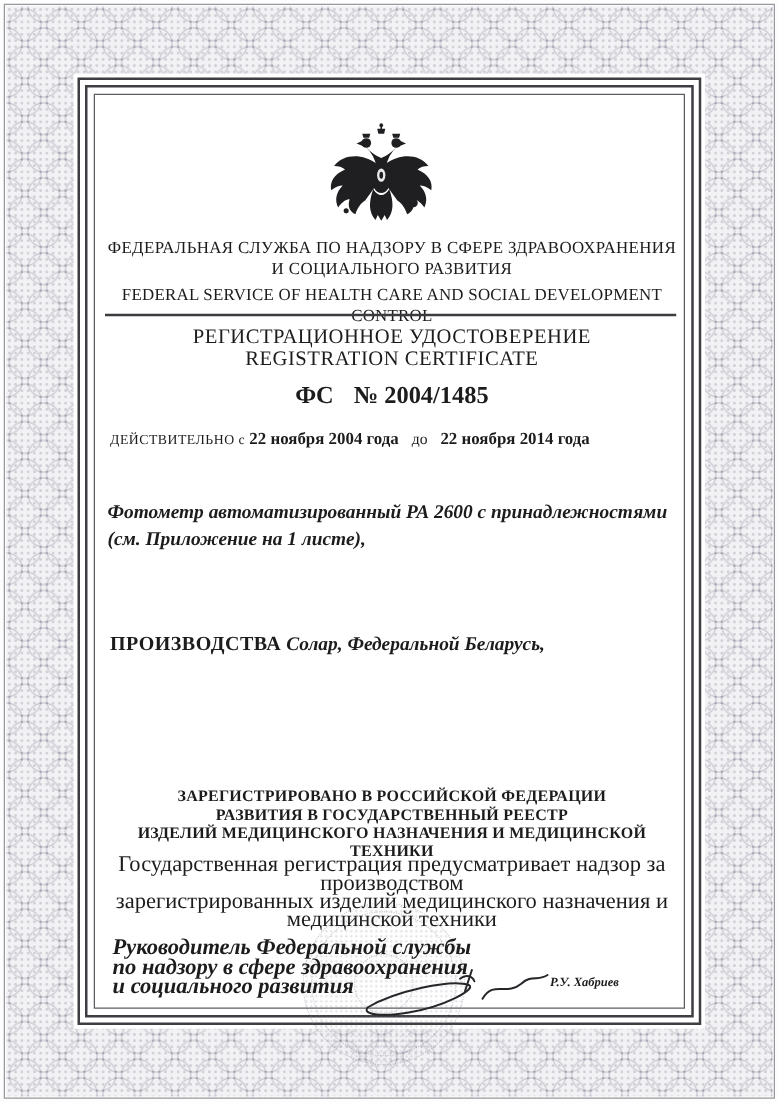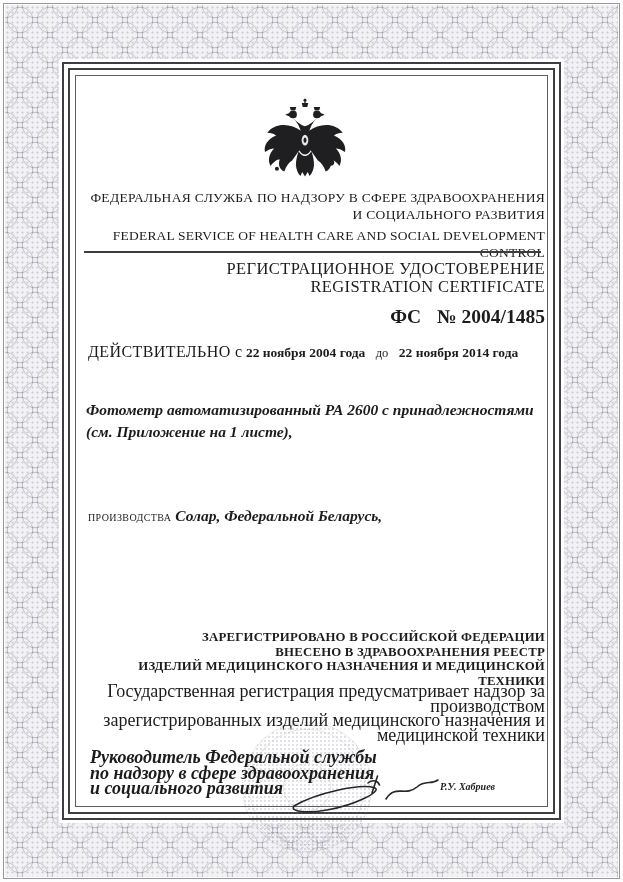--- a/index.html
+++ b/index.html
@@ -13,36 +13,36 @@
       radial-gradient(circle, rgba(255,255,255,0) 56%, rgba(128,128,145,.40) 59%, rgba(255,255,255,0) 65%),
       radial-gradient(rgba(115,115,132,.28) .8px, rgba(255,255,255,0) 1.4px);
     background-size:30px 30px,30px 30px,5px 5px;
     background-position:0 0,15px 15px,0 0;}
   .paper{position:absolute;inset:59px;background:#ffffff;}
   .frame-a{position:absolute;inset:62px;border:2px solid #3d3d42;}
   .frame-b{position:absolute;inset:68px;border:2px solid #3d3d42;}
   .frame-c{position:absolute;inset:75px;border:1px solid #5c5c63;}
   
   .abs{position:absolute;}
-  .center{text-align:right;}
+  .center{text-align:center;}
   .eagle{left:259px;top:96px;width:92px;height:92px;}
   .agency{left:82px;right:78px;top:189px;font-size:13.5px;line-height:17px;letter-spacing:.3px;}
   .agency .en{margin-top:4px;letter-spacing:.2px;}
   .rule{left:84px;right:82px;top:251px;border-top:2px solid #3c3c40;height:0;}
   .title{left:82px;right:78px;top:260px;font-weight:normal;font-size:16.5px;line-height:18px;letter-spacing:.4px;}
   .certno{left:82px;right:78px;top:306px;font-weight:bold;font-size:19.5px;}
   .certno .prefix{margin-right:16px;}
   .validity{left:88px;top:343px;font-size:13.5px;}
-  .validity .lbl{font-size:16px;letter-spacing:.4px;}
+  .validity .lbl{font-size:11px;letter-spacing:.4px;}
   .validity b{font-size:13.5px;}
   .validity .to{margin:0 7px;font-size:12.5px;}
   .product-label{left:87px;top:385px;font-size:12px;letter-spacing:.3px;}
   .product{left:86px;right:76px;top:399px;font-weight:bold;font-style:italic;font-size:15.5px;line-height:22px;}
   .manufacturer{left:88px;top:507px;font-size:15.5px;}
-  .manufacturer .lbl{font-size:10px;letter-spacing:.4px;font-style:normal;font-weight:normal;}
+  .manufacturer .lbl{font-size:16px;letter-spacing:.4px;font-style:normal;font-weight:bold;}
   .manufacturer .val{font-weight:bold;font-style:italic;}
   .registered{left:82px;right:78px;top:630px;font-weight:bold;font-size:12.8px;line-height:14.5px;letter-spacing:.2px;}
   .note{left:82px;right:78px;top:684px;font-size:18px;line-height:14.5px;}
   .stamp{left:242px;top:722px;width:128px;height:128px;border-radius:50%;
     border:1px dotted rgba(120,120,138,.55);opacity:.62;z-index:4;
     background-image:radial-gradient(rgba(110,110,128,.32) .7px, rgba(255,255,255,0) 1.2px);
     background-size:4px 4px;}
   .stamp::before{content:"";position:absolute;inset:6px;border-radius:50%;border:1px dotted rgba(120,120,138,.6);}
   .stamp::after{content:"";position:absolute;inset:40px;border-radius:50%;border:1px dotted rgba(120,120,138,.6);}
   .signatory{left:90px;top:750px;font-weight:bold;font-style:italic;font-size:18px;line-height:15.5px;z-index:6;}
@@ -126,21 +126,21 @@
     <div>(см. Приложение на 1 листе),</div>
   </div>
 
   <div class="abs manufacturer">
     <span class="lbl">ПРОИЗВОДСТВА</span>
     <span class="val">Солар, Федеральной Беларусь,</span>
   </div>
 
   <div class="abs registered center">
     <div>ЗАРЕГИСТРИРОВАНО В РОССИЙСКОЙ ФЕДЕРАЦИИ</div>
-    <div>ВНЕСЕНО В ЗДРАВООХРАНЕНИЯ РЕЕСТР</div>
+    <div>РАЗВИТИЯ В ГОСУДАРСТВЕННЫЙ РЕЕСТР</div>
     <div>ИЗДЕЛИЙ МЕДИЦИНСКОГО НАЗНАЧЕНИЯ И МЕДИЦИНСКОЙ ТЕХНИКИ</div>
   </div>
 
   <div class="abs note center">
     <div>Государственная регистрация предусматривает надзор за производством</div>
     <div>зарегистрированных изделий медицинского назначения и медицинской техники</div>
   </div>
 
   <div class="abs stamp"></div>
 

